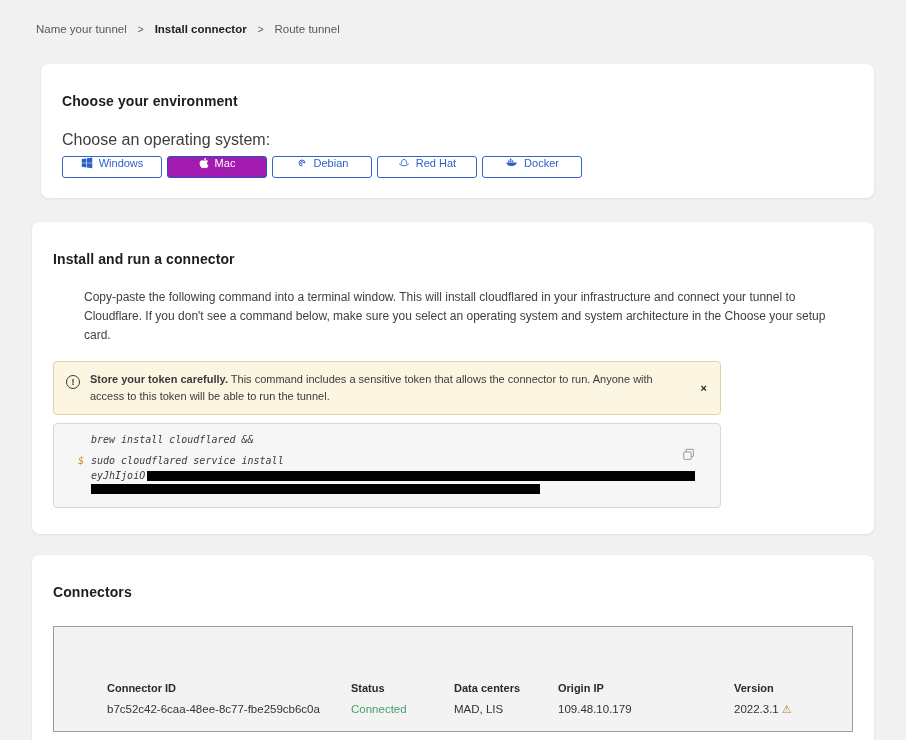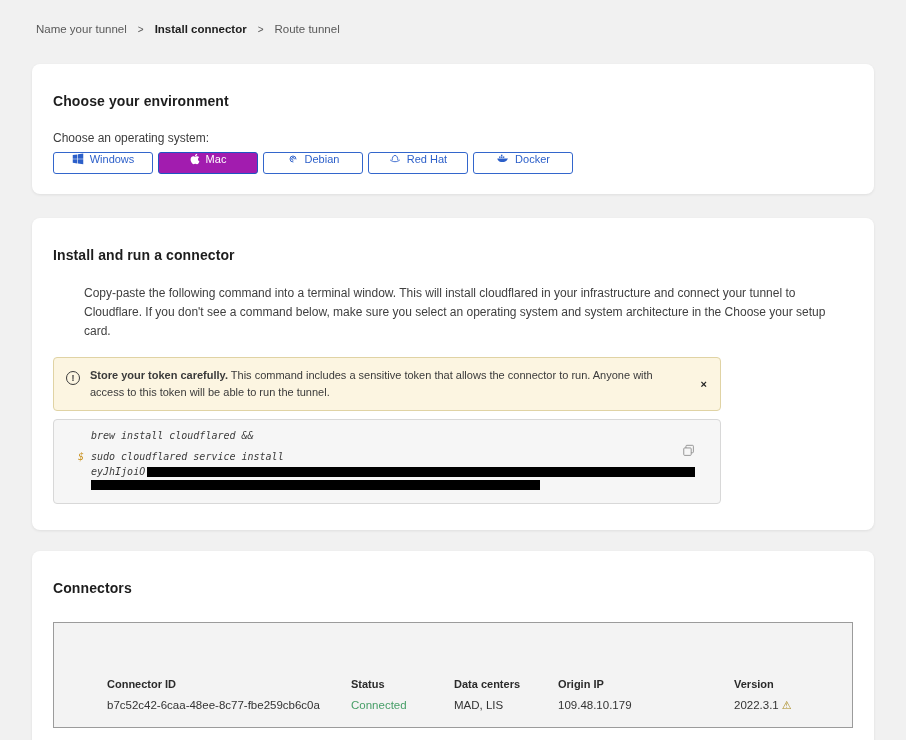--- a/index.html
+++ b/index.html
@@ -8,27 +8,27 @@
   .page { padding:23px 32px 0; }
 
   
   .breadcrumb { display:flex; align-items:flex-end; gap:11px; font-size:11.5px; color:#595959; margin-left:4px; }
   .crumb { cursor:default; }
   .crumb.active { font-weight:bold; color:#1d1d1d; }
   .crumb-sep { color:#595959; font-size:10px; }
 
   
   .card { background:#fff; border-radius:8px; box-shadow:0 1px 3px rgba(0,0,0,.08); padding:29px 21px 20px; }
-  .card-1 { margin-top:29px; padding-bottom:20px; }
+  .card-1 { margin-top:29px; padding-bottom:20px;margin-left:9px; }
   .card-2 { margin-top:24px; padding-bottom:26px; }
   .card-3 { margin-top:21px; padding-bottom:22px; }
   .card-title { font-size:14px; font-weight:bold; color:#1d1d1d; letter-spacing:.1px; }
 
   
-  .os-label { margin-top:22px; font-size:12px; color:#3d3d3d; }
+  .os-label { margin-top:22px; font-size:16px; color:#3d3d3d; }
   .os-row { display:flex; gap:5px; margin-top:7px; }
   .os-btn { width:100px; height:22px; display:flex; align-items:flex-start; justify-content:center; gap:6px;
             background:#fff; border:1px solid #3366cc; border-radius:3px; color:#2c5fc9;
             font-size:11px; font-family:"Liberation Sans", sans-serif; cursor:pointer; }
   .os-btn svg { display:block; }
   .os-btn.selected { background:#a21caf; border-color:#1e55c2; color:#fff; }
 
   
   .desc { margin-top:21px; font-size:12px; line-height:19px; color:#404040; max-width:800px;margin-left:31px; }
 

